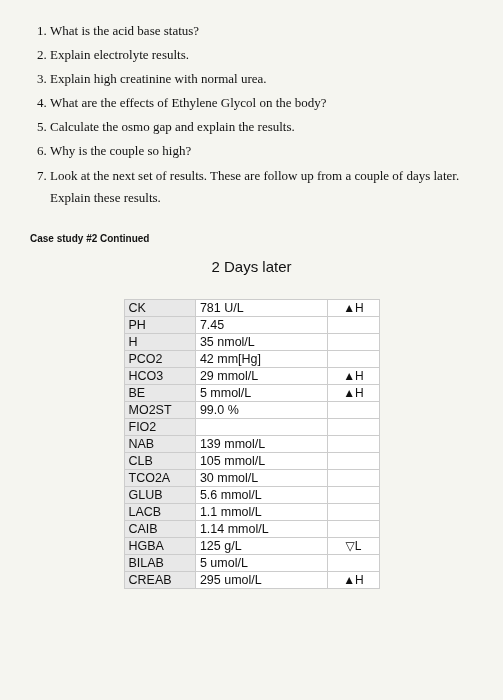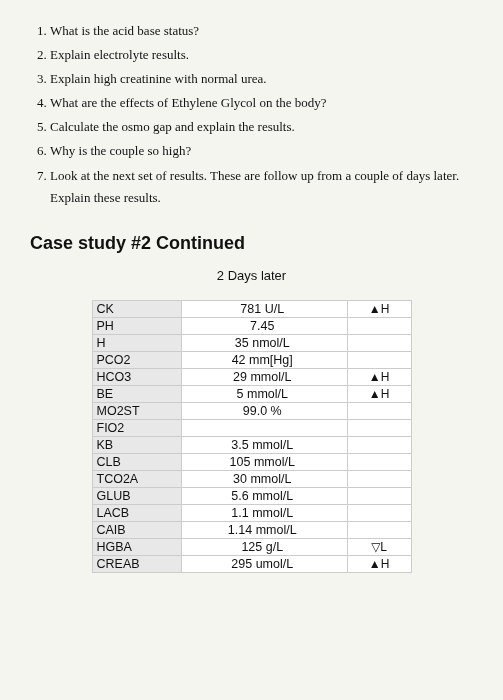--- a/index.html
+++ b/index.html
@@ -17,45 +17,45 @@
       line-height: 1.7;
     }
     .questions ol li {
       margin-bottom: 2px;
       font-family: Liberation Serif, serif;
     }
     .case-title {
       font-weight: bold;
       margin-top: 24px;
       margin-bottom: 14px;
-      font-size: 18px;
+      font-size: 10px;
     }
     .days-later {
       text-align: center;
-      margin-bottom: 17px;
-      font-size: 13px;
+      margin-bottom: 24px;
+      font-size: 15px;
     }
     .data-table {
-      width: 320px;
+      width: 256px;
       margin: 0 auto;
       border-collapse: collapse;
     }
     .data-table tr td {
       padding: 1px 4px;
       font-size: 12.5px;
       border: 1px solid #ccc;
     }
     .data-table td.label-cell {
       width: 70px;
       background: #e8e8e8;
       font-weight: normal;
     }
     .data-table td.value-cell {
       width: 130px;
-      text-align: center;
+      text-align: left;
       background: #fff;
       padding-right: 8px;
     }
     .data-table td.flag-cell {
       width: 50px;
       text-align: center;
       background: #fff;
       font-size: 12px;
     }
   </style>
@@ -114,22 +114,22 @@
         <td class="label-cell">MO2ST</td>
         <td class="value-cell">99.0 %</td>
         <td class="flag-cell"></td>
       </tr>
       <tr>
         <td class="label-cell">FIO2</td>
         <td class="value-cell"></td>
         <td class="flag-cell"></td>
       </tr>
       <tr>
-        <td class="label-cell">KB</td>
-        <td class="value-cell">3.5 mmol/L</td>
+        <td class="label-cell">NAB</td>
+        <td class="value-cell">139 mmol/L</td>
         <td class="flag-cell"></td>
       </tr>
       <tr>
         <td class="label-cell">CLB</td>
         <td class="value-cell">105 mmol/L</td>
         <td class="flag-cell"></td>
       </tr>
       <tr>
         <td class="label-cell">TCO2A</td>
         <td class="value-cell">30 mmol/L</td>
@@ -149,18 +149,23 @@
         <td class="label-cell">CAIB</td>
         <td class="value-cell">1.14 mmol/L</td>
         <td class="flag-cell"></td>
       </tr>
       <tr>
         <td class="label-cell">HGBA</td>
         <td class="value-cell">125 g/L</td>
         <td class="flag-cell">▽L</td>
       </tr>
       <tr>
+        <td class="label-cell">BILAB</td>
+        <td class="value-cell">5 umol/L</td>
+        <td class="flag-cell"></td>
+      </tr>
+      <tr>
         <td class="label-cell">CREAB</td>
         <td class="value-cell">295 umol/L</td>
         <td class="flag-cell">▲H</td>
       </tr>
     </tbody>
 </table>
 
 </body></html>

